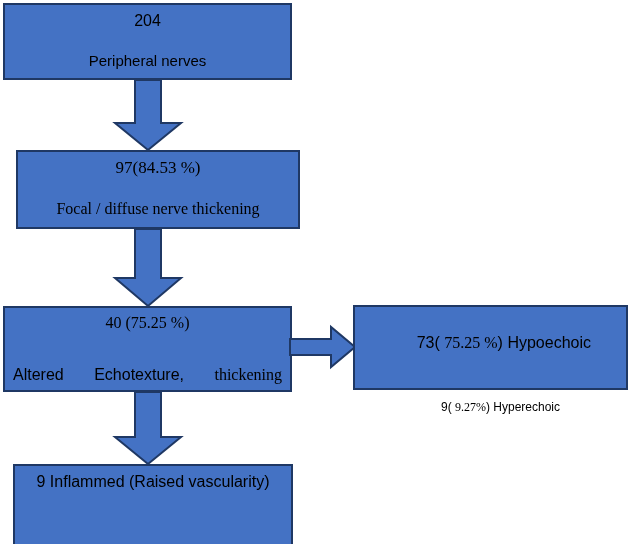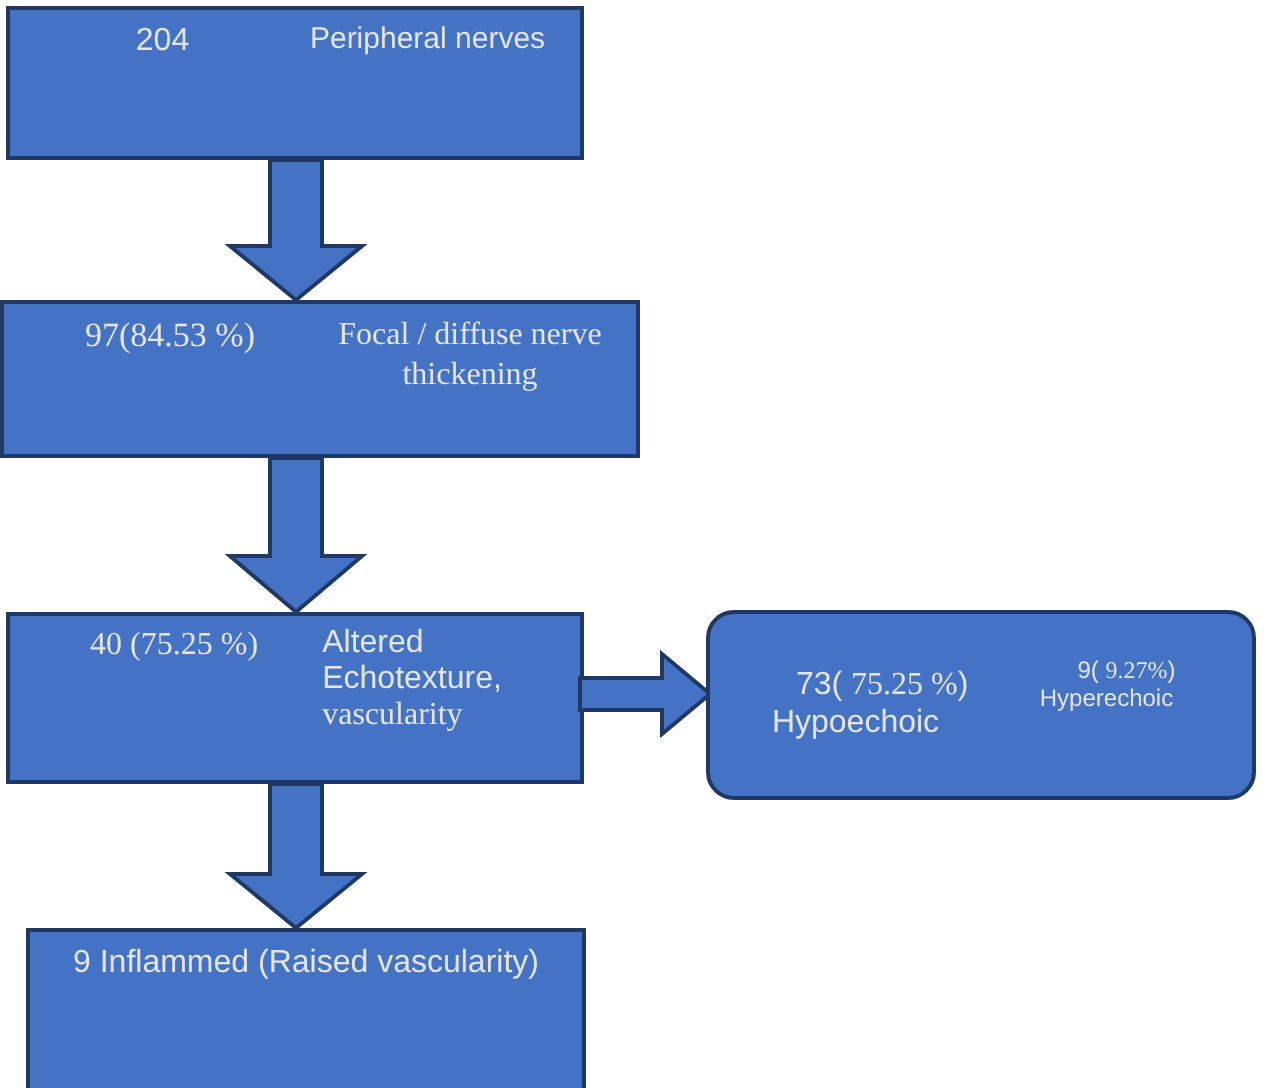--- a/index.html
+++ b/index.html
@@ -16,23 +16,23 @@
     width: 640px;
     height: 544px;
     background: #ffffff;
     overflow: hidden;
   }
   .node {
     position: absolute;
     box-sizing: border-box;
     background: #4472C4;
     border: 2px solid #1F3864;
-    color: #e5e5e5;
+    color: #000000;
     display: flex;
-    flex-direction: row;
+    flex-direction: column;
     justify-content: space-between;
   }
   .line {
     display: block;
     width: 100%;
     line-height: 1.22;
     white-space: pre-wrap;
   }
   .center { text-align: center; }
   .sans { font-family: "Liberation Sans", sans-serif; }
@@ -41,21 +41,21 @@
   
   #node-root {
     left: 3px; top: 3px; width: 289px; height: 77px;
     padding: 6px 10px 8px 10px;
   }
   #node-root .l1 { font-size: 16px; margin-bottom: 12px; }
   #node-root .l2 { font-size: 15px; }
 
   
   #node-thickening {
-    left: 0; top: 150px; width: 320px; height: 79px;
+    left: 16px; top: 150px; width: 284px; height: 79px;
     padding: 6px 8px 8px 8px;
   }
   #node-thickening .l1 { font-size: 17px; margin-bottom: 12px; }
   #node-thickening .l2 { font-size: 16px; }
 
   
   #node-echotexture {
     left: 3px; top: 306px; width: 289px; height: 86px;
     padding: 5px 8px 6px 8px;
   }
@@ -65,23 +65,22 @@
     text-align-last: justify;
     font-size: 16px;
   }
   #node-echotexture .last-row {
     text-align: left;
     font-size: 16px;
   }
 
   
   #node-echogenicity {
-    left: 353px; top: 305px; width: 275px; height: 95px;
+    left: 353px; top: 305px; width: 275px; height: 85px;
     padding: 6px 10px;
-    border-radius: 14px;
   }
   #node-echogenicity .l1 { font-size: 16px; margin-bottom: 14px; }
   #node-echogenicity .l2 { font-size: 12px; }
 
   
   #node-fascicular {
     left: 13px; top: 464px; width: 280px; height: 82px;
     padding: 6px 10px;
   }
   #node-fascicular .l1 { font-size: 16px; margin-bottom: 14px; }
@@ -123,21 +122,21 @@
   </div>
 
   <svg class="arrow" id="arrow-thickening-echotexture" viewBox="0 0 72 80">
     <polygon points="23,1 49,1 49,50 69,50 36,78 3,50 23,50"></polygon>
   </svg>
 
   <div class="node" id="node-echotexture">
     <span class="line center serif l1">40 (75.25 %)</span>
     <div class="just-row">
       <span class="sans">Altered   Echotexture,</span>
-      <span class="serif">vascularity</span>
+      <span class="serif">thickening</span>
     </div>
   </div>
 
   <svg class="arrow" id="arrow-echotexture-fascicular" viewBox="0 0 72 75">
     <polygon points="23,1 49,1 49,46 69,46 36,73 3,46 23,46"></polygon>
   </svg>
 
   <svg class="arrow" id="arrow-echotexture-echogenicity" viewBox="0 0 68 44">
     <polygon points="1,14 42,14 42,2 66,22 42,42 42,30 1,30"></polygon>
   </svg>

